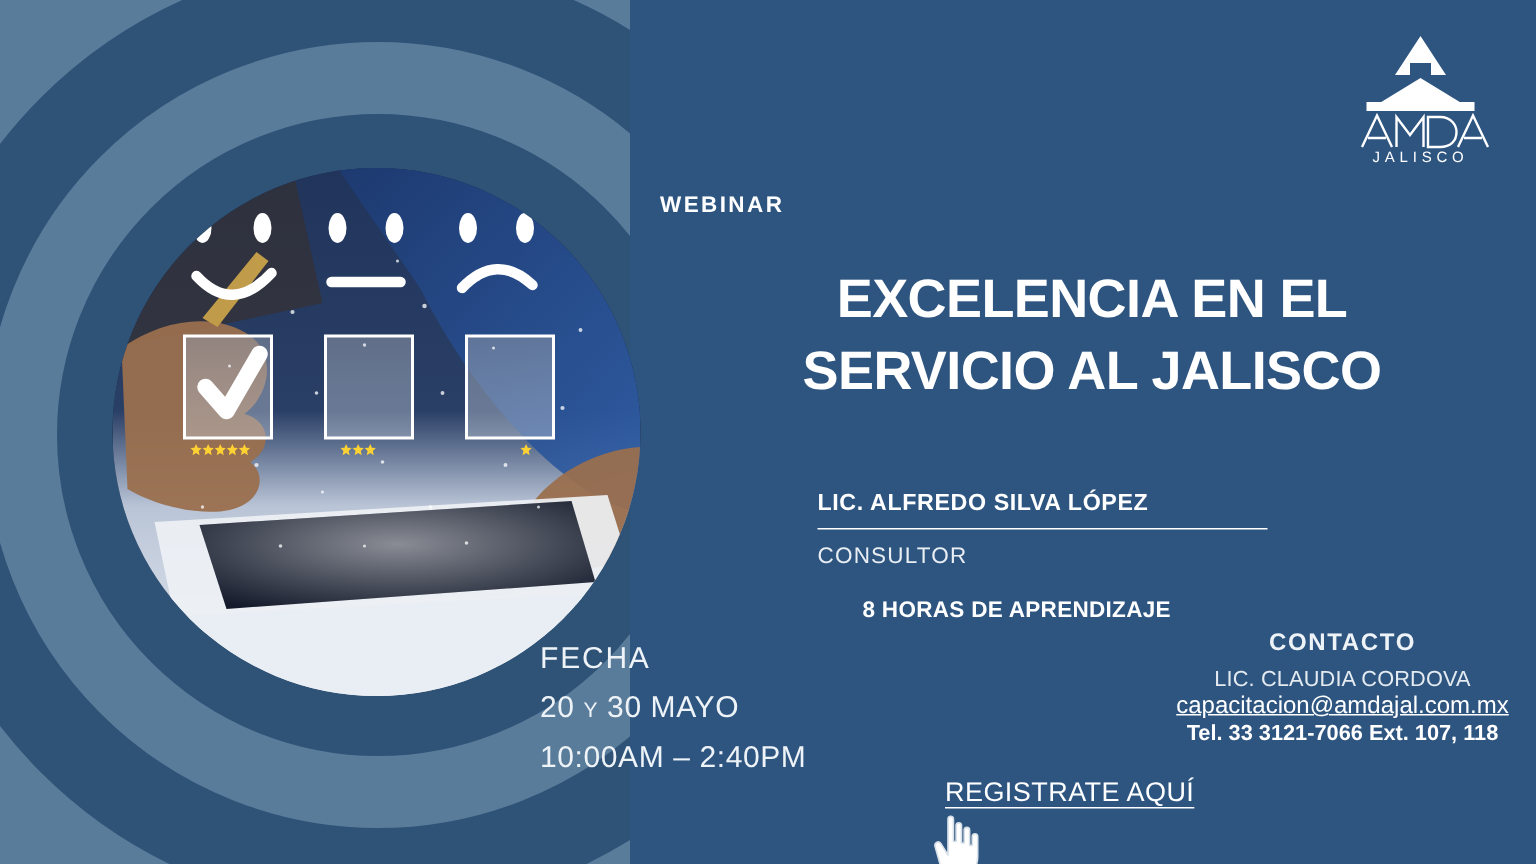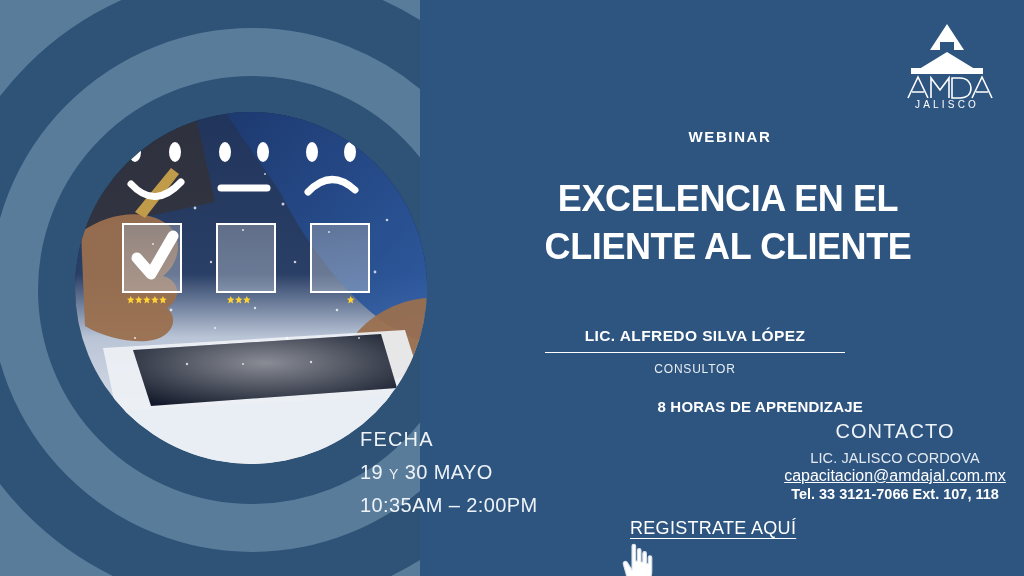--- a/index.html
+++ b/index.html
@@ -53,21 +53,21 @@
     width: 118px;
     height: 92px;
   }
 
   
   .webinar-label {
     position: absolute;
     left: 440px;
     top: 128px;
     width: 580px;
-    text-align: center;
+    text-align: left;
     color: #ffffff;
     font-size: 15px;
     letter-spacing: 1.6px;
     font-weight: 700;
   }
   .title {
     position: absolute;
     left: 436px;
     top: 175px;
     width: 584px;
@@ -78,43 +78,42 @@
     font-weight: 700;
     letter-spacing: -0.4px;
   }
   .title .line { display: block; white-space: nowrap; }
 
   .speaker-block {
     position: absolute;
     left: 545px;
     top: 327px;
     width: 300px;
-    text-align: center;
   }
   .speaker-name {
     color: #ffffff;
     font-size: 15.5px;
     font-weight: 700;
     letter-spacing: 0.4px;
     padding-bottom: 7px;
     border-bottom: 1.3px solid #ffffff;
   }
   .speaker-role {
     margin-top: 9px;
     color: #e9eef3;
-    font-size: 12px;
+    font-size: 15px;
     letter-spacing: 0.8px;
     font-weight: 400;
   }
   .hours {
     position: absolute;
-    left: 563px;
+    left: 575px;
     top: 398px;
     width: 300px;
-    text-align: right;
+    text-align: left;
     color: #ffffff;
     font-size: 15px;
     font-weight: 700;
     letter-spacing: 0.2px;
   }
 
   
   .date-block {
     position: absolute;
     left: 360px;
@@ -138,23 +137,23 @@
   
   .contact-block {
     position: absolute;
     left: 770px;
     top: 420px;
     width: 250px;
     text-align: center;
     color: #eef3f7;
   }
   .contact-heading {
-    font-size: 20px;
+    font-size: 16px;
     letter-spacing: 1.1px;
-    font-weight: 400;
+    font-weight: 700;
   }
   .contact-name {
     margin-top: 7px;
     font-size: 14.5px;
     letter-spacing: 0.1px;
     font-weight: 400;
     color: #e4eaf0;
   }
   .contact-email {
     margin-top: 1px;
@@ -353,42 +352,42 @@
       <path d="M 64 80 L 64 60 L 72 60 C 80 60 83 66 83 70 C 83 76 79 80 72 80 Z"></path>
       <path d="M 84 80 L 94 59 L 104 80 M 88 74 L 100 74"></path>
     </g>
     <text x="59" y="90" text-anchor="middle" fill="#ffffff" font-family="Liberation Sans, sans-serif" font-size="10" letter-spacing="3.2">JALISCO</text>
   </svg>
 
   <div class="webinar-label">WEBINAR</div>
 
   <div class="title">
     <span class="line">EXCELENCIA EN EL</span>
-    <span class="line">CLIENTE AL CLIENTE</span>
+    <span class="line">SERVICIO AL JALISCO</span>
   </div>
 
   <div class="speaker-block">
     <div class="speaker-name">LIC. ALFREDO SILVA LÓPEZ</div>
     <div class="speaker-role">CONSULTOR</div>
   </div>
   <div class="hours">8 HORAS DE APRENDIZAJE</div>
 
   <div class="date-block">
     <div class="date-heading">FECHA</div>
     <div class="date-line">
-      <span>19</span>
+      <span>20</span>
       <span class="small-y">Y</span>
       <span>30 MAYO</span>
     </div>
-    <div class="date-line">10:35AM – 2:00PM</div>
+    <div class="date-line">10:00AM – 2:40PM</div>
   </div>
 
   <div class="contact-block">
     <div class="contact-heading">CONTACTO</div>
-    <div class="contact-name">LIC. JALISCO CORDOVA</div>
+    <div class="contact-name">LIC. CLAUDIA CORDOVA</div>
     <a class="contact-email" href="#">capacitacion@amdajal.com.mx</a>
     <div class="contact-phone">Tel. 33 3121-7066 Ext. 107, 118</div>
   </div>
 
   <div class="register-wrap">
     <a class="register-link" href="#">REGISTRATE AQUÍ</a>
     <svg class="cursor-hand" width="44" height="48" viewBox="0 0 44 48">
       <path d="M16 5 C16 2.6 19.6 2.6 19.6 5 L19.6 20 L21.4 20 L21.4 9.4
                C21.4 7 25 7 25 9.4 L25 21 L26.8 21 L26.8 12.4
                C26.8 10 30.4 10 30.4 12.4 L30.4 22.6 L32.2 22.6 L32.2 16.6

